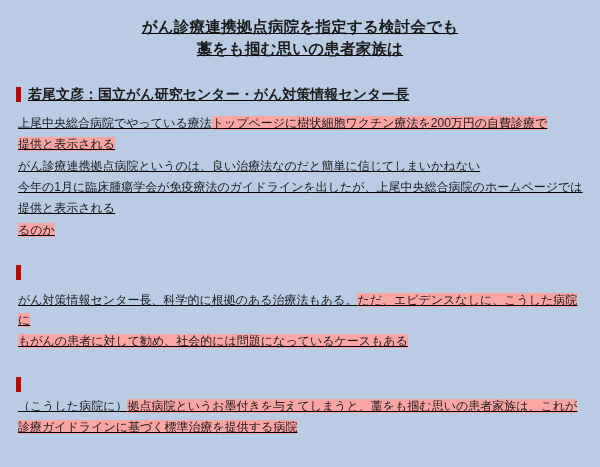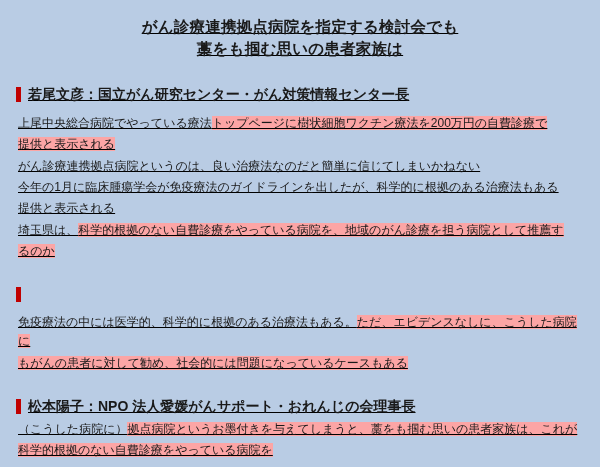--- a/index.html
+++ b/index.html
@@ -92,61 +92,57 @@
       <p class="para">
         <span>上尾中央総合病院でやっている療法</span><span class="hl">トップページに樹状細胞ワクチン療法を200万円の自費診療で</span>
       </p>
       <p class="para">
         <span class="hl">提供と表示される</span>
       </p>
       <p class="para">
         <span>がん診療連携拠点病院というのは、良い治療法なのだと簡単に信じてしまいかねない</span>
       </p>
       <p class="para">
-        <span>今年の1月に臨床腫瘍学会が免疫療法のガイドラインを出したが、科学的に根拠のある治療法もある</span>
+        <span>今年の1月に臨床腫瘍学会が免疫療法のガイドラインを出したが、上尾中央総合病院のホームページでは</span>
       </p>
       <p class="para">
         <span>提供と表示される</span>
-      </p>
-      <p class="para">
-        <span>埼玉県は、</span><span class="hl">科学的根拠のない自費診療をやっている病院を、地域のがん診療を担う病院として推薦す</span>
       </p>
       <p class="para">
         <span class="hl">るのか</span>
       </p>
     </div>
   </div>
 
   <div class="gap-2"></div>
 
   <div class="block">
     <div class="speaker">
       <div class="speaker-bar"></div>
     </div>
     <div class="spacer-sm"></div>
     <div class="paras">
       <p class="para">
-        <span>免疫療法の中には医学的、科学的に根拠のある治療法もある。</span><span class="hl">ただ、エビデンスなしに、こうした病院に</span>
+        <span>がん対策情報センター長、科学的に根拠のある治療法もある。</span><span class="hl">ただ、エビデンスなしに、こうした病院に</span>
       </p>
       <p class="para">
         <span class="hl">もがんの患者に対して勧め、社会的には問題になっているケースもある</span>
       </p>
     </div>
   </div>
 
   <div class="gap-2"></div>
 
   <div class="block">
     <div class="speaker">
       <div class="speaker-bar"></div>
-      <div class="speaker-name">松本陽子：NPO 法人愛媛がんサポート・おれんじの会理事長</div>
     </div>
     <div class="paras">
       <p class="para">
         <span>（こうした病院に）</span><span class="hl">拠点病院というお墨付きを与えてしまうと、藁をも掴む思いの患者家族は、これが</span>
       </p>
       <p class="para">
-        <span class="hl">科学的根拠のない自費診療をやっている病院を</span>
+        <span class="hl">診療ガイドラインに基づく標準治療を提供する病院</span>
       </p>
     </div>
   </div>
 
 </div>
 
 </body></html>

